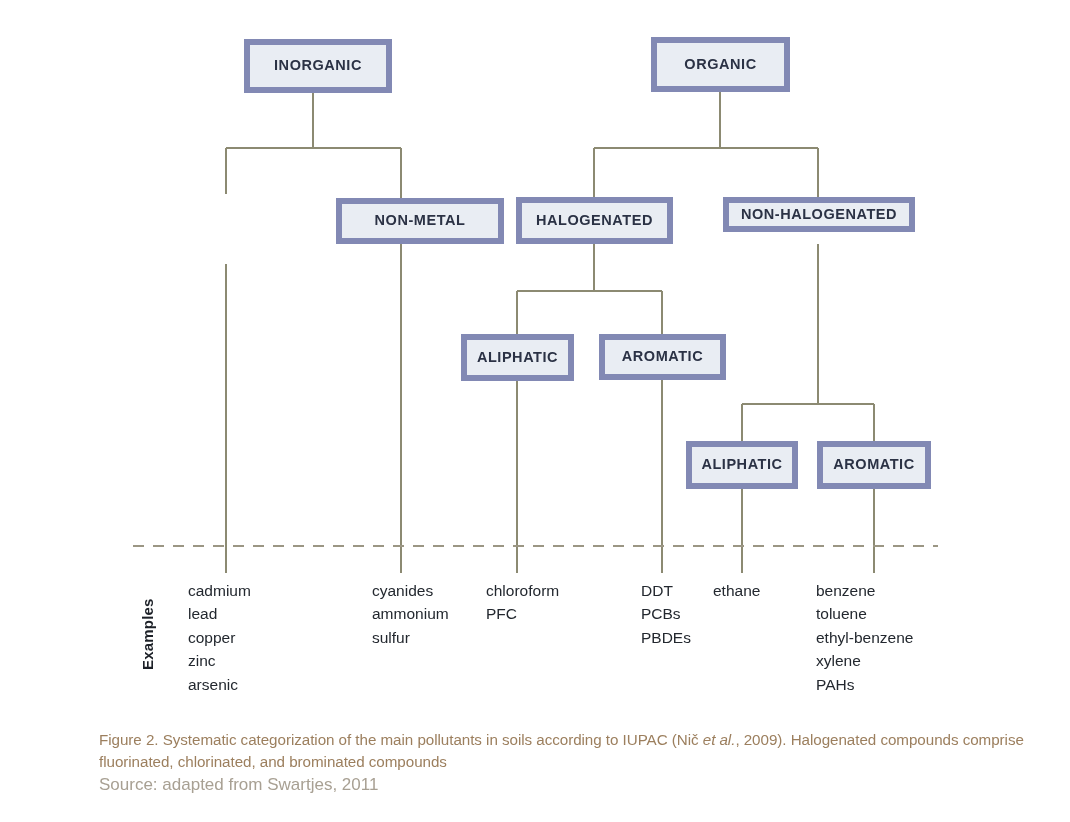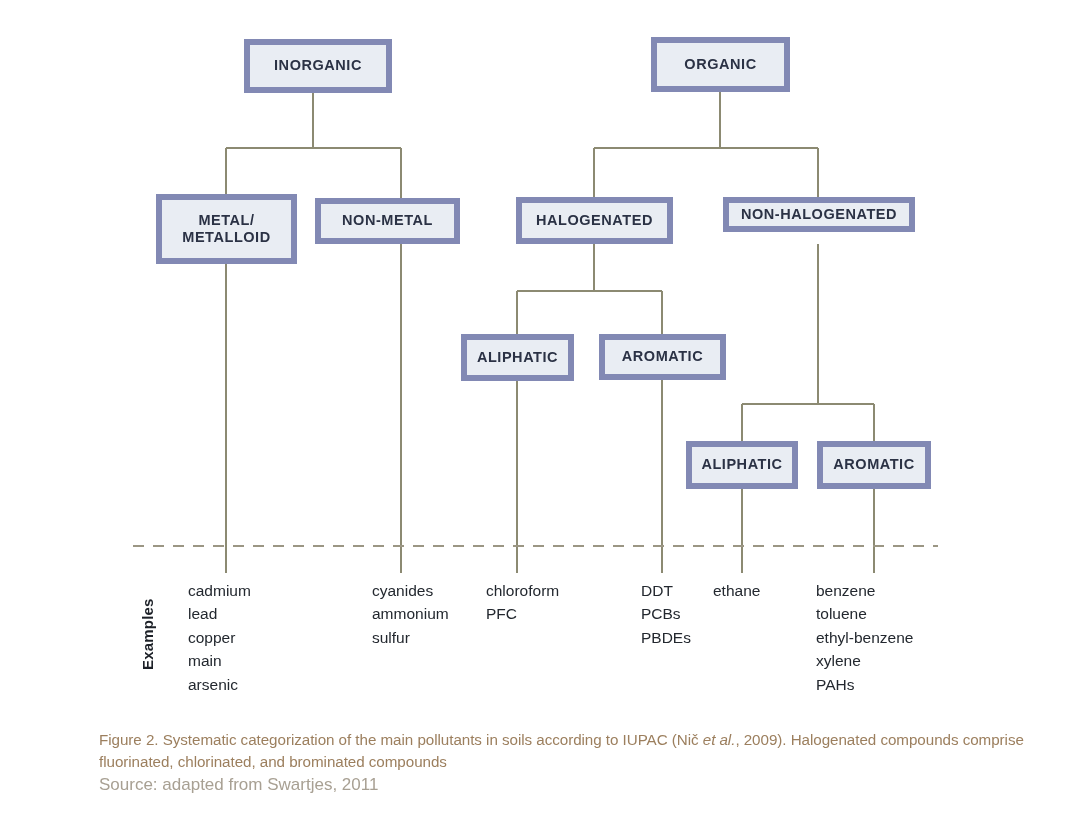--- a/index.html
+++ b/index.html
@@ -151,26 +151,22 @@
   </svg>
 
   <div class="node" style="left:244px; top:39px; width:148px; height:54px;">
     <div class="node-label">INORGANIC</div>
   </div>
 
   <div class="node" style="left:651px; top:37px; width:139px; height:55px;text-align:right;">
     <div class="node-label">ORGANIC</div>
   </div>
 
-  <div class="node" style="left:156px; top:194px; width:141px; height:70px;">
-    <div class="node-label">METAL/
-METALLOID</div>
-  </div>
-
-  <div class="node" style="left:315px; top:198px; width:145px; height:46px;">
+
+  <div class="node" style="left:336px; top:198px; width:168px; height:46px;">
     <div class="node-label">NON-METAL</div>
   </div>
 
   <div class="node" style="left:516px; top:197px; width:157px; height:47px;">
     <div class="node-label">HALOGENATED</div>
   </div>
 
   <div class="node" style="left:723px; top:197px; width:192px; height:35px;">
     <div class="node-label">NON-HALOGENATED</div>
   </div>
@@ -192,21 +188,21 @@
   </div>
 
   <div id="examples-label">
     <span>Examples</span>
   </div>
 
   <div class="example-col" style="left:188px; top:579px;">
     <div class="example-item">cadmium</div>
     <div class="example-item">lead</div>
     <div class="example-item">copper</div>
-    <div class="example-item">main</div>
+    <div class="example-item">zinc</div>
     <div class="example-item">arsenic</div>
   </div>
 
   <div class="example-col" style="left:352px; top:579px;margin-left:20px;">
     <div class="example-item">cyanides</div>
     <div class="example-item">ammonium</div>
     <div class="example-item">sulfur</div>
   </div>
 
   <div class="example-col" style="left:486px; top:579px;">

